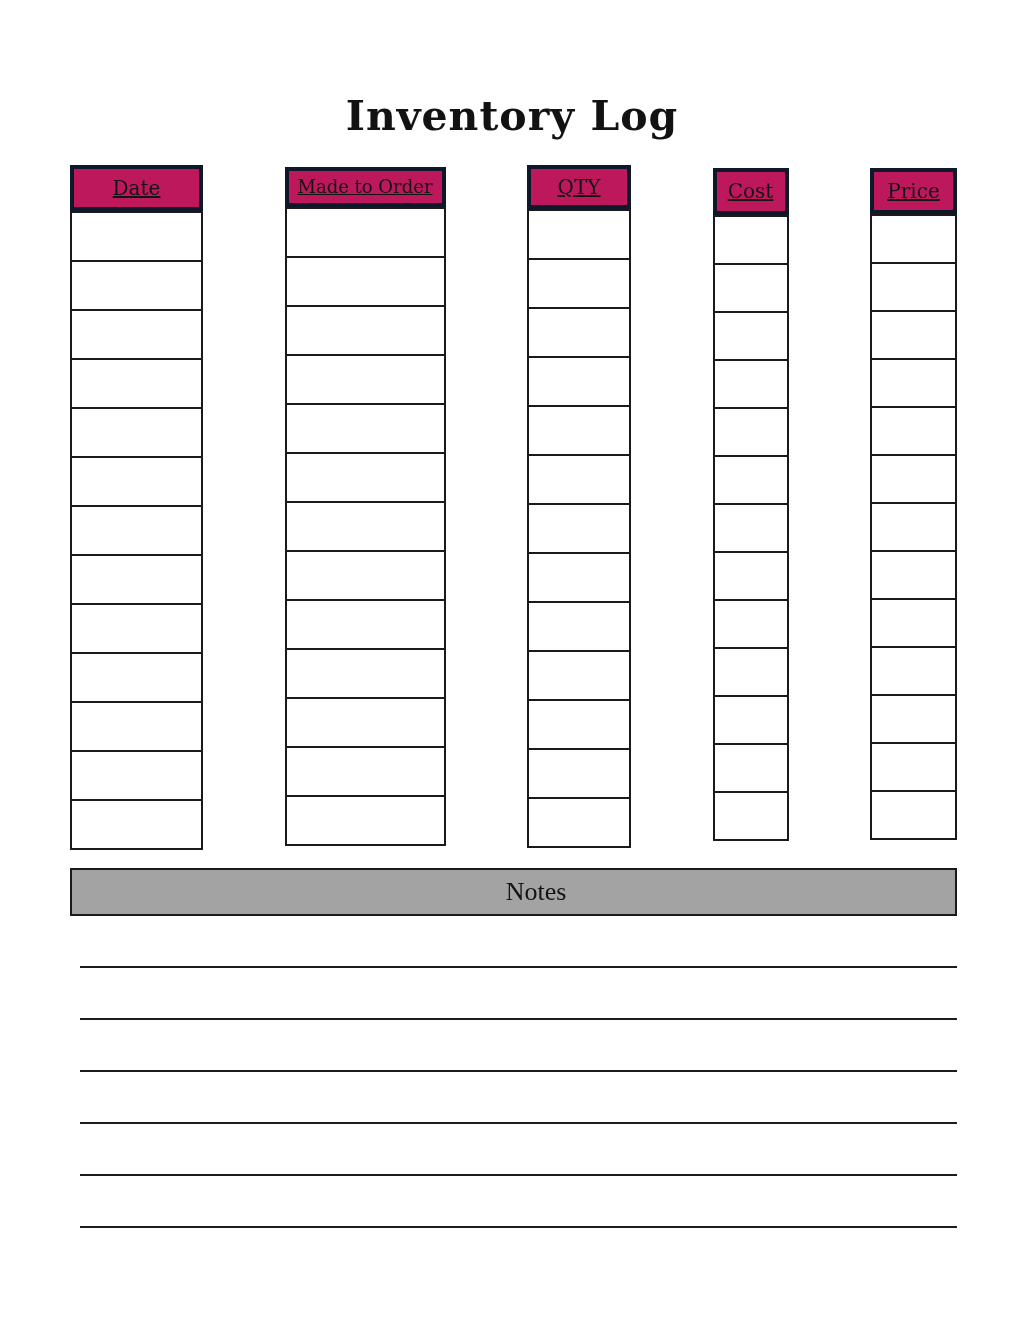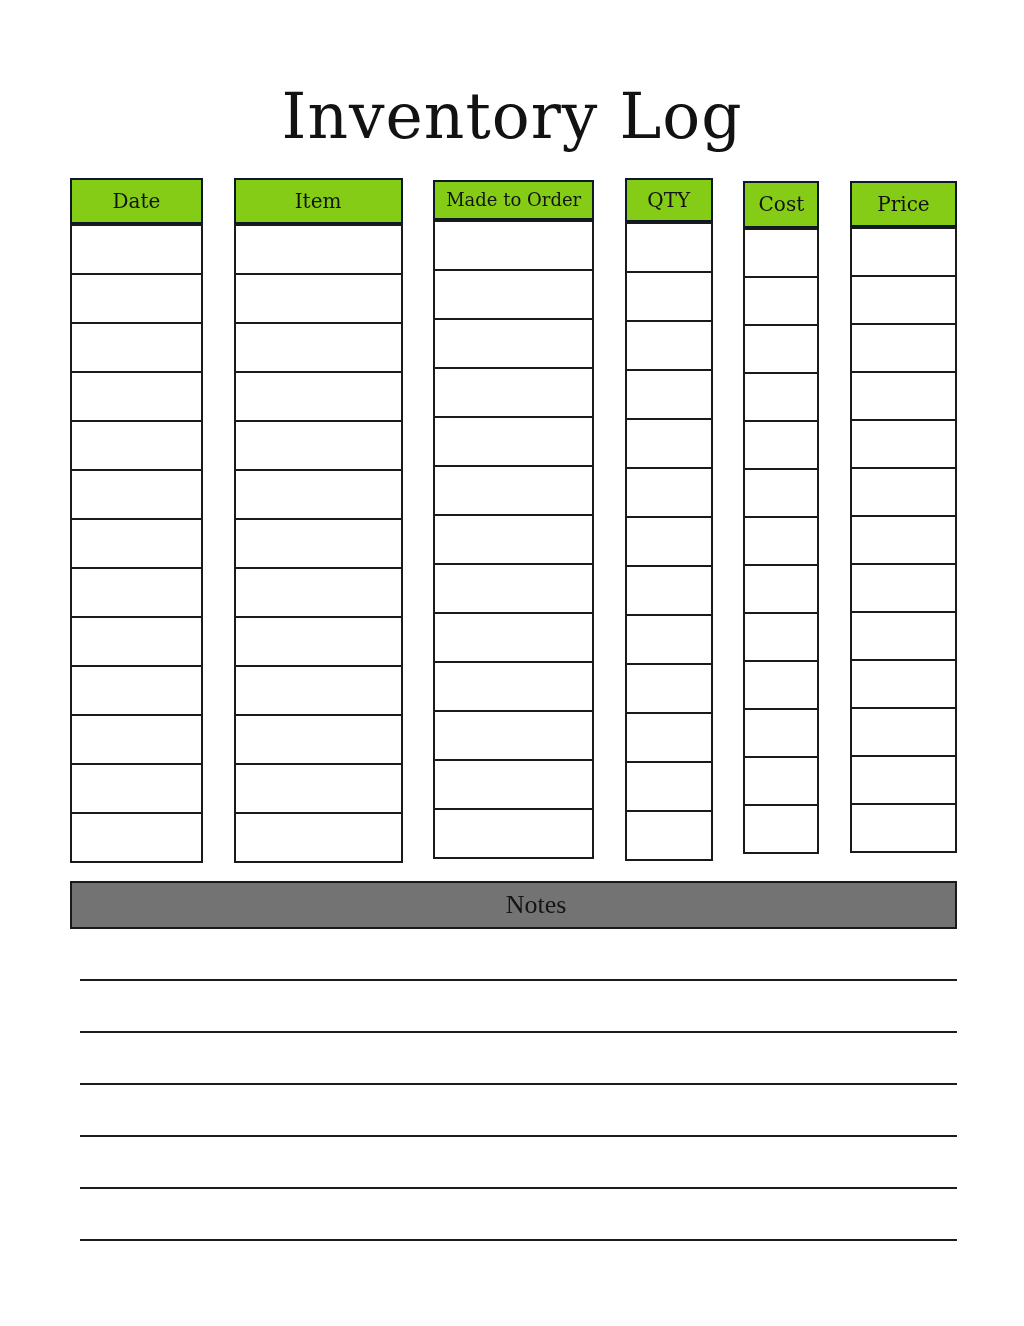--- a/index.html
+++ b/index.html
@@ -12,25 +12,25 @@
     color: #111111;
   }
   .page {
     position: relative;
     width: 1024px;
     height: 1326px;
     overflow: hidden;
   }
   
   .title {
-    margin: 0;
+    margin: 12px;
     padding-top: 82px;
     text-align: center;
-    font-size: 63px;
-    font-weight: 400;
+    font-size: 41px;
+    font-weight: 700;
     line-height: 1.12;
     letter-spacing: 1px;
     color: #121212;
     font-family: "DejaVu Serif", "Liberation Serif", serif;
   }
   
   .content {
     width: 887px;
     margin: 0 auto 0 70px;
   }
@@ -41,53 +41,54 @@
     justify-content: space-between;
     align-items: flex-start;
   }
   .col {
     --header-h: 46px;
     --cell-h: 49px;
     margin-top: 0;
   }
   .col-header {
     height: var(--header-h);
-    background: #84cc16;
-    border: 2px solid #0f172a;
+    background: #be185d;
+    border: 4px solid #0f172a;
     display: flex;
     align-items: center;
     justify-content: center;
     font-size: 20px;
     color: #141414;
     white-space: nowrap;
     overflow: hidden;
+    text-decoration: underline;
   }
   .col-body {
     border-bottom: 2px solid #1a1a1a;
   }
   .cell {
     height: var(--cell-h);
     background: #ffffff;
     border: 2px solid #1a1a1a;
     border-bottom: none;
   }
   
   .col-1 { width: 133px; }
   .col-2 { width: 169px; }
   .col-3 { width: 161px; margin-top: 2px; --header-h: 40px; }
   .col-3 .col-header { font-size: 18px; }
-  .col-4 { width: 88px; --header-h: 44px; }
+  .col-4 { width: 104px; --header-h: 44px; }
   .col-5 { width: 76px;  margin-top: 3px; --header-h: 47px; --cell-h: 48px; }
-  .col-6 { width: 107px; margin-top: 3px; --cell-h: 48px; }
+  .col-6 { width: 87px; margin-top: 3px; --cell-h: 48px; }
   .col-7 { width: 87px;  margin-top: 1px; --header-h: 45px; }
   
   .notes-bar {
     margin-top: 18px;
     height: 48px;
-    background: #737373;
+    background: #a3a3a3;
     border: 2px solid #1a1a1a;
     display: flex;
     align-items: center;
     justify-content: center;
     font-size: 26px;
     color: #141414;
     font-family: "Liberation Serif", "DejaVu Serif", serif;
     padding-left: 45px;
   }
   
@@ -122,38 +123,20 @@
             <div class="cell"></div>
             <div class="cell"></div>
             <div class="cell"></div>
             <div class="cell"></div>
             <div class="cell"></div>
             <div class="cell"></div>
             <div class="cell"></div>
           </div>
       </div>
 
-      <div class="col col-2">
-        <div class="col-header">Item</div>
-        <div class="col-body">
-            <div class="cell"></div>
-            <div class="cell"></div>
-            <div class="cell"></div>
-            <div class="cell"></div>
-            <div class="cell"></div>
-            <div class="cell"></div>
-            <div class="cell"></div>
-            <div class="cell"></div>
-            <div class="cell"></div>
-            <div class="cell"></div>
-            <div class="cell"></div>
-            <div class="cell"></div>
-            <div class="cell"></div>
-          </div>
-      </div>
 
       <div class="col col-3">
         <div class="col-header">Made to Order</div>
         <div class="col-body">
             <div class="cell"></div>
             <div class="cell"></div>
             <div class="cell"></div>
             <div class="cell"></div>
             <div class="cell"></div>
             <div class="cell"></div>

